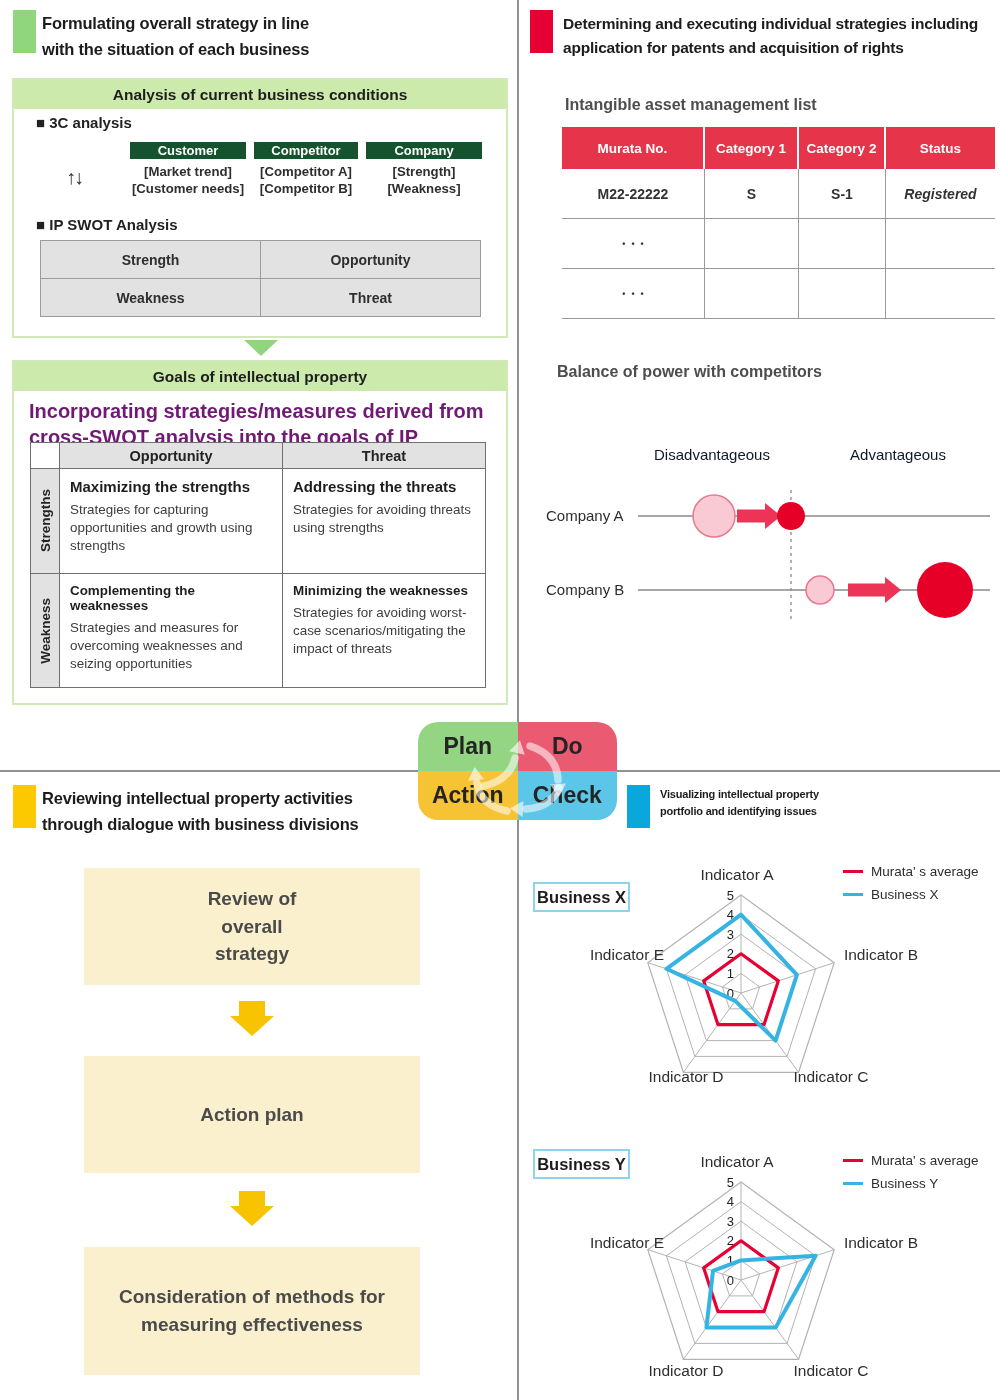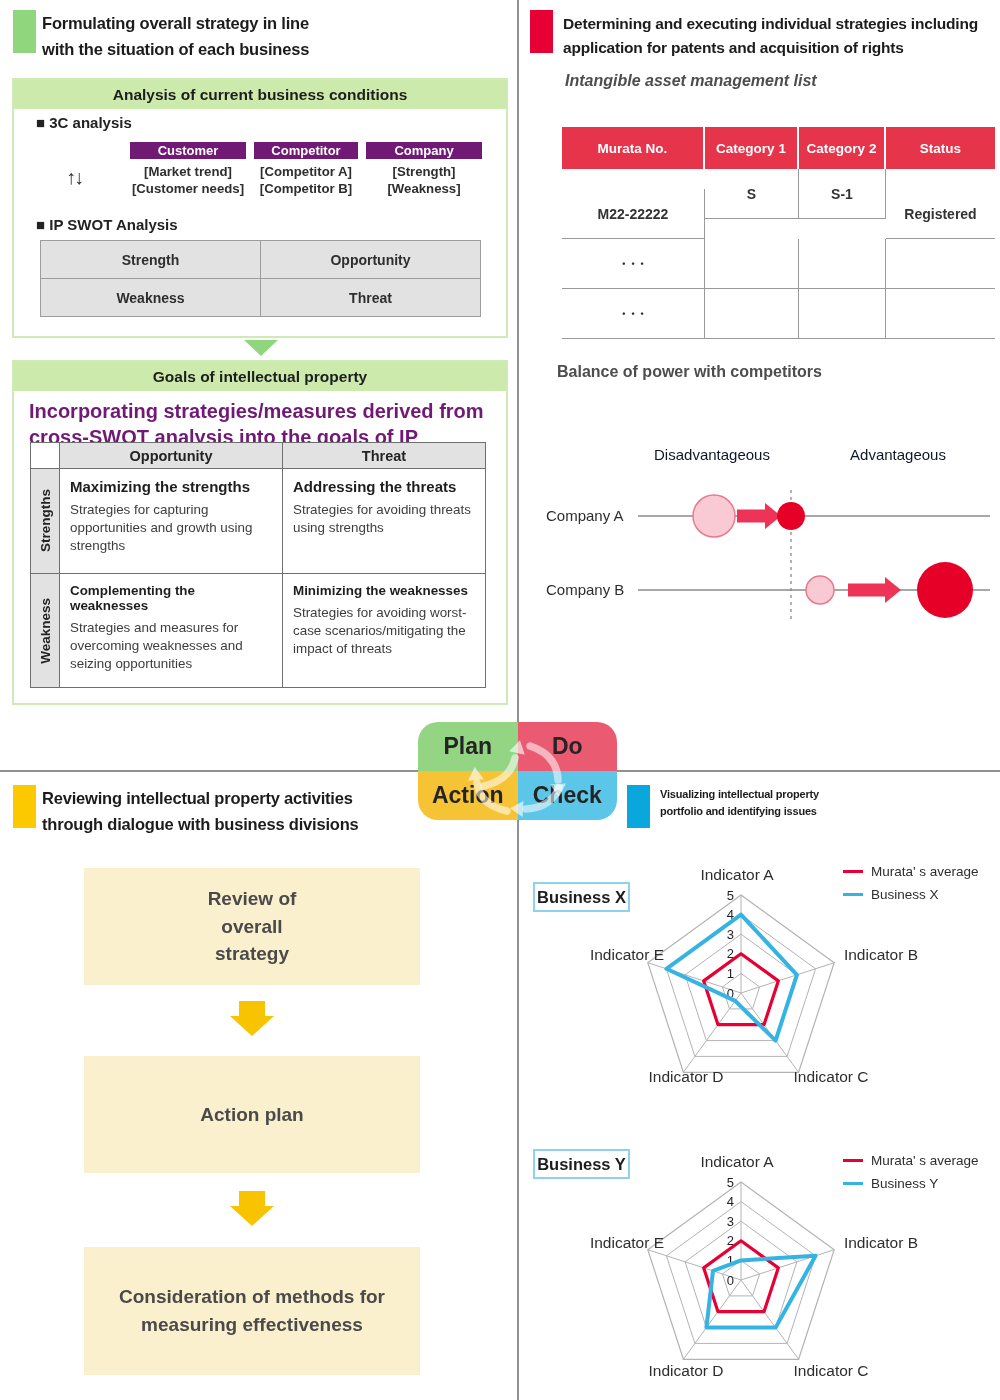--- a/index.html
+++ b/index.html
@@ -12,21 +12,21 @@
   .divider-h { position:absolute; left:0; top:770px; width:1000px; height:2px; background:#919191; }
 
   
   .sec-icon { position:absolute; width:23px; height:43px; }
   .sec-title { position:absolute; font-weight:bold; color:#1c1c1c; line-height:1.55; letter-spacing:-0.2px; }
 
   
   .green-box { position:absolute; left:12px; width:496px; background:#fff; border:2px solid #cfeab6; }
   .green-box-header { height:29px; background:#cdeaad; display:flex; align-items:center; justify-content:center; font-weight:bold; font-size:15.5px; color:#1d1d1d; }
   .bullet-title { position:absolute; font-weight:bold; font-size:15px; color:#222; }
-  .c3-head { position:absolute; top:62px; height:17px; background:#701a75; color:#fff; font-size:13px; font-weight:bold; display:flex; align-items:center; justify-content:center; }
+  .c3-head { position:absolute; top:62px; height:17px; background:#14532d; color:#fff; font-size:13px; font-weight:bold; display:flex; align-items:center; justify-content:center; }
   .c3-col { position:absolute; top:83px; width:156px; text-align:center; font-size:13.2px; font-weight:bold; color:#2e2e2e; line-height:1.32; }
   .updown { position:absolute; left:52px; top:86px; font-size:20px; color:#333; letter-spacing:-2px; }
   .swot-table { position:absolute; left:26px; top:160px; width:441px; border-collapse:collapse; }
   .swot-table td { width:50%; height:38px; background:#e2e2e2; border:1px solid #9c9c9c; text-align:center; font-weight:bold; font-size:14px; color:#2e2e2e; }
   .down-tri { position:absolute; left:244px; top:340px; width:0; height:0; border-left:17px solid transparent; border-right:17px solid transparent; border-top:16px solid #8fd67d; }
   .goals-desc { position:absolute; left:15px; top:36px; width:472px; font-weight:bold; font-size:20px; color:#701a75; line-height:1.32; }
   .cross { position:absolute; left:16px; top:80px; border-collapse:collapse; }
   .cross td, .cross th { border:1px solid #6f6f6f; vertical-align:top; }
   .cross .hdr { background:#e2e2e2; text-align:center; vertical-align:middle; font-size:14.5px; font-weight:bold; color:#232323; height:26px; }
   .cross .side { background:#e2e2e2; width:29px; text-align:center; vertical-align:middle; }
@@ -37,22 +37,22 @@
   .ct.small { font-size:13.4px; }
   .cb { margin-top:6px; font-size:13.4px; color:#3d3d3d; line-height:1.33; }
   .r1 { height:105px; } .r2 { height:114px; }
 
   
   .sub-head { position:absolute; font-weight:bold; font-size:16px; color:#4d4d4d; }
   .mtable { position:absolute; left:562px; top:127px; width:433px; display:grid; grid-template-columns:143px 94px 87px 109px; }
   .mhead { background:#e6354b; color:#fff; font-weight:bold; font-size:13.5px; height:42px; display:flex; align-items:center; justify-content:center; border-right:2px solid #fff; }
   .mhead.last { border-right:none; }
   .mcell { height:50px; display:flex; align-items:center; justify-content:center; font-size:14px; color:#333; border-bottom:1px solid #999; border-right:1px solid #999; }
-  .mcell.lastcol { border-right:none; }
-  .mcell.b { font-weight:bold;margin-top:20px; } .mcell.m { font-weight:600; }
+  .mcell.lastcol { border-right:none;font-style:italic; }
+  .mcell.b { font-weight:bold; } .mcell.m { font-weight:600; }
   .dots { font-size:9px; letter-spacing:6px; padding-left:6px; font-weight:bold; color:#333; }
   .zone-label { position:absolute; width:160px; text-align:center; font-size:15px; color:#0f172a; }
   .company-label { position:absolute; left:546px; font-size:15px; color:#2e2e2e; }
   #balance-svg { position:absolute; left:530px; top:430px; }
 
   
   .pdca { position:absolute; left:418px; top:722px; width:199px; height:98px; border-radius:20px; overflow:hidden; display:grid; grid-template-columns:1fr 1fr; grid-template-rows:1fr 1fr; }
   .pdca-cell { display:flex; align-items:center; justify-content:center; font-weight:bold; font-size:23px; color:#242424; }
   .pdca-plan { background:#94d584; } .pdca-do { background:#ea5b71;text-align:center; }
   .pdca-action { background:#f6c335; } .pdca-check { background:#5cc6e8; }
@@ -157,21 +157,21 @@
         </td>
       </tr>
     </tbody>
       </table>
   </div>
 
   <div class="sec-icon" style="left:530px;top:10px;background:#e60033;"></div>
   <div class="sec-title pre" style="left:563px;top:12px;font-size:15.5px;width:435px;">Determining and executing individual strategies including
 application for patents and acquisition of rights</div>
 
-  <div class="sub-head" style="left:565px;top:72px;font-style:italic;">Intangible asset management list</div>
+  <div class="sub-head" style="left:565px;top:96px;">Intangible asset management list</div>
 
   <div class="mtable">
     <div class="mhead">Murata No.</div>
     <div class="mhead">Category 1</div>
     <div class="mhead">Category 2</div>
     <div class="mhead last">Status</div>
 
     <div class="mcell b">M22-22222</div>
     <div class="mcell m">S</div>
     <div class="mcell m">S-1</div>

